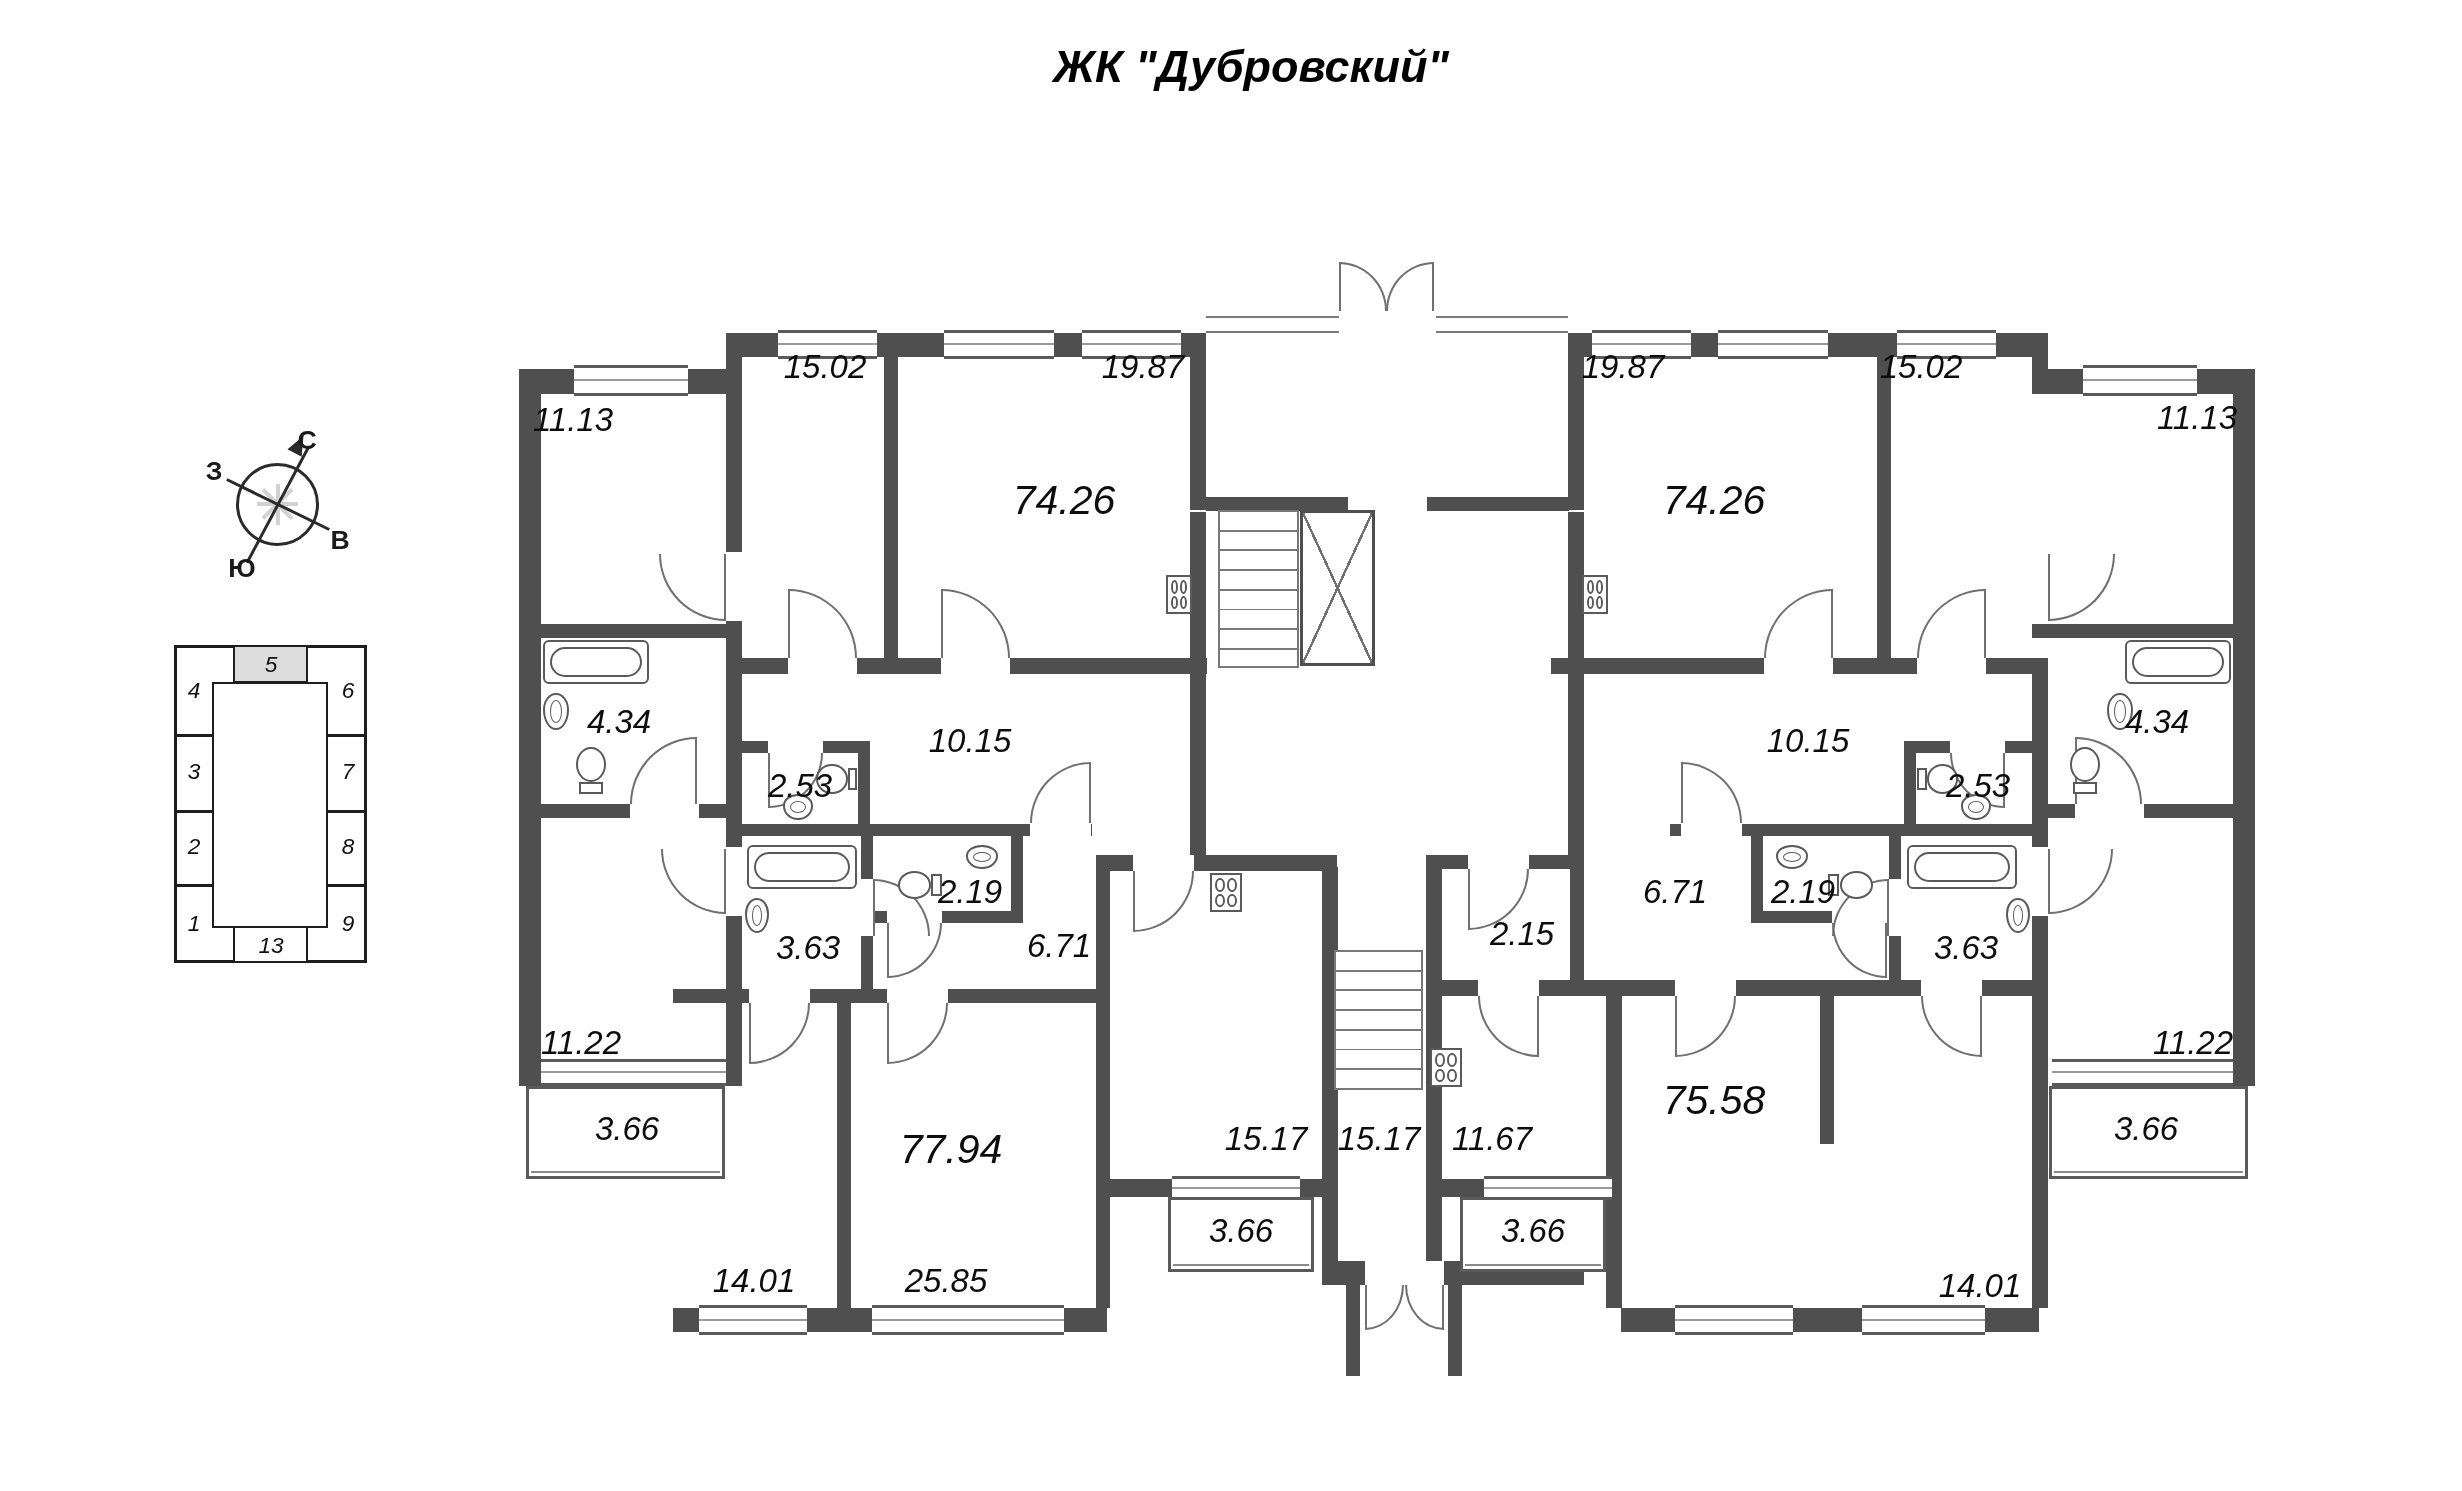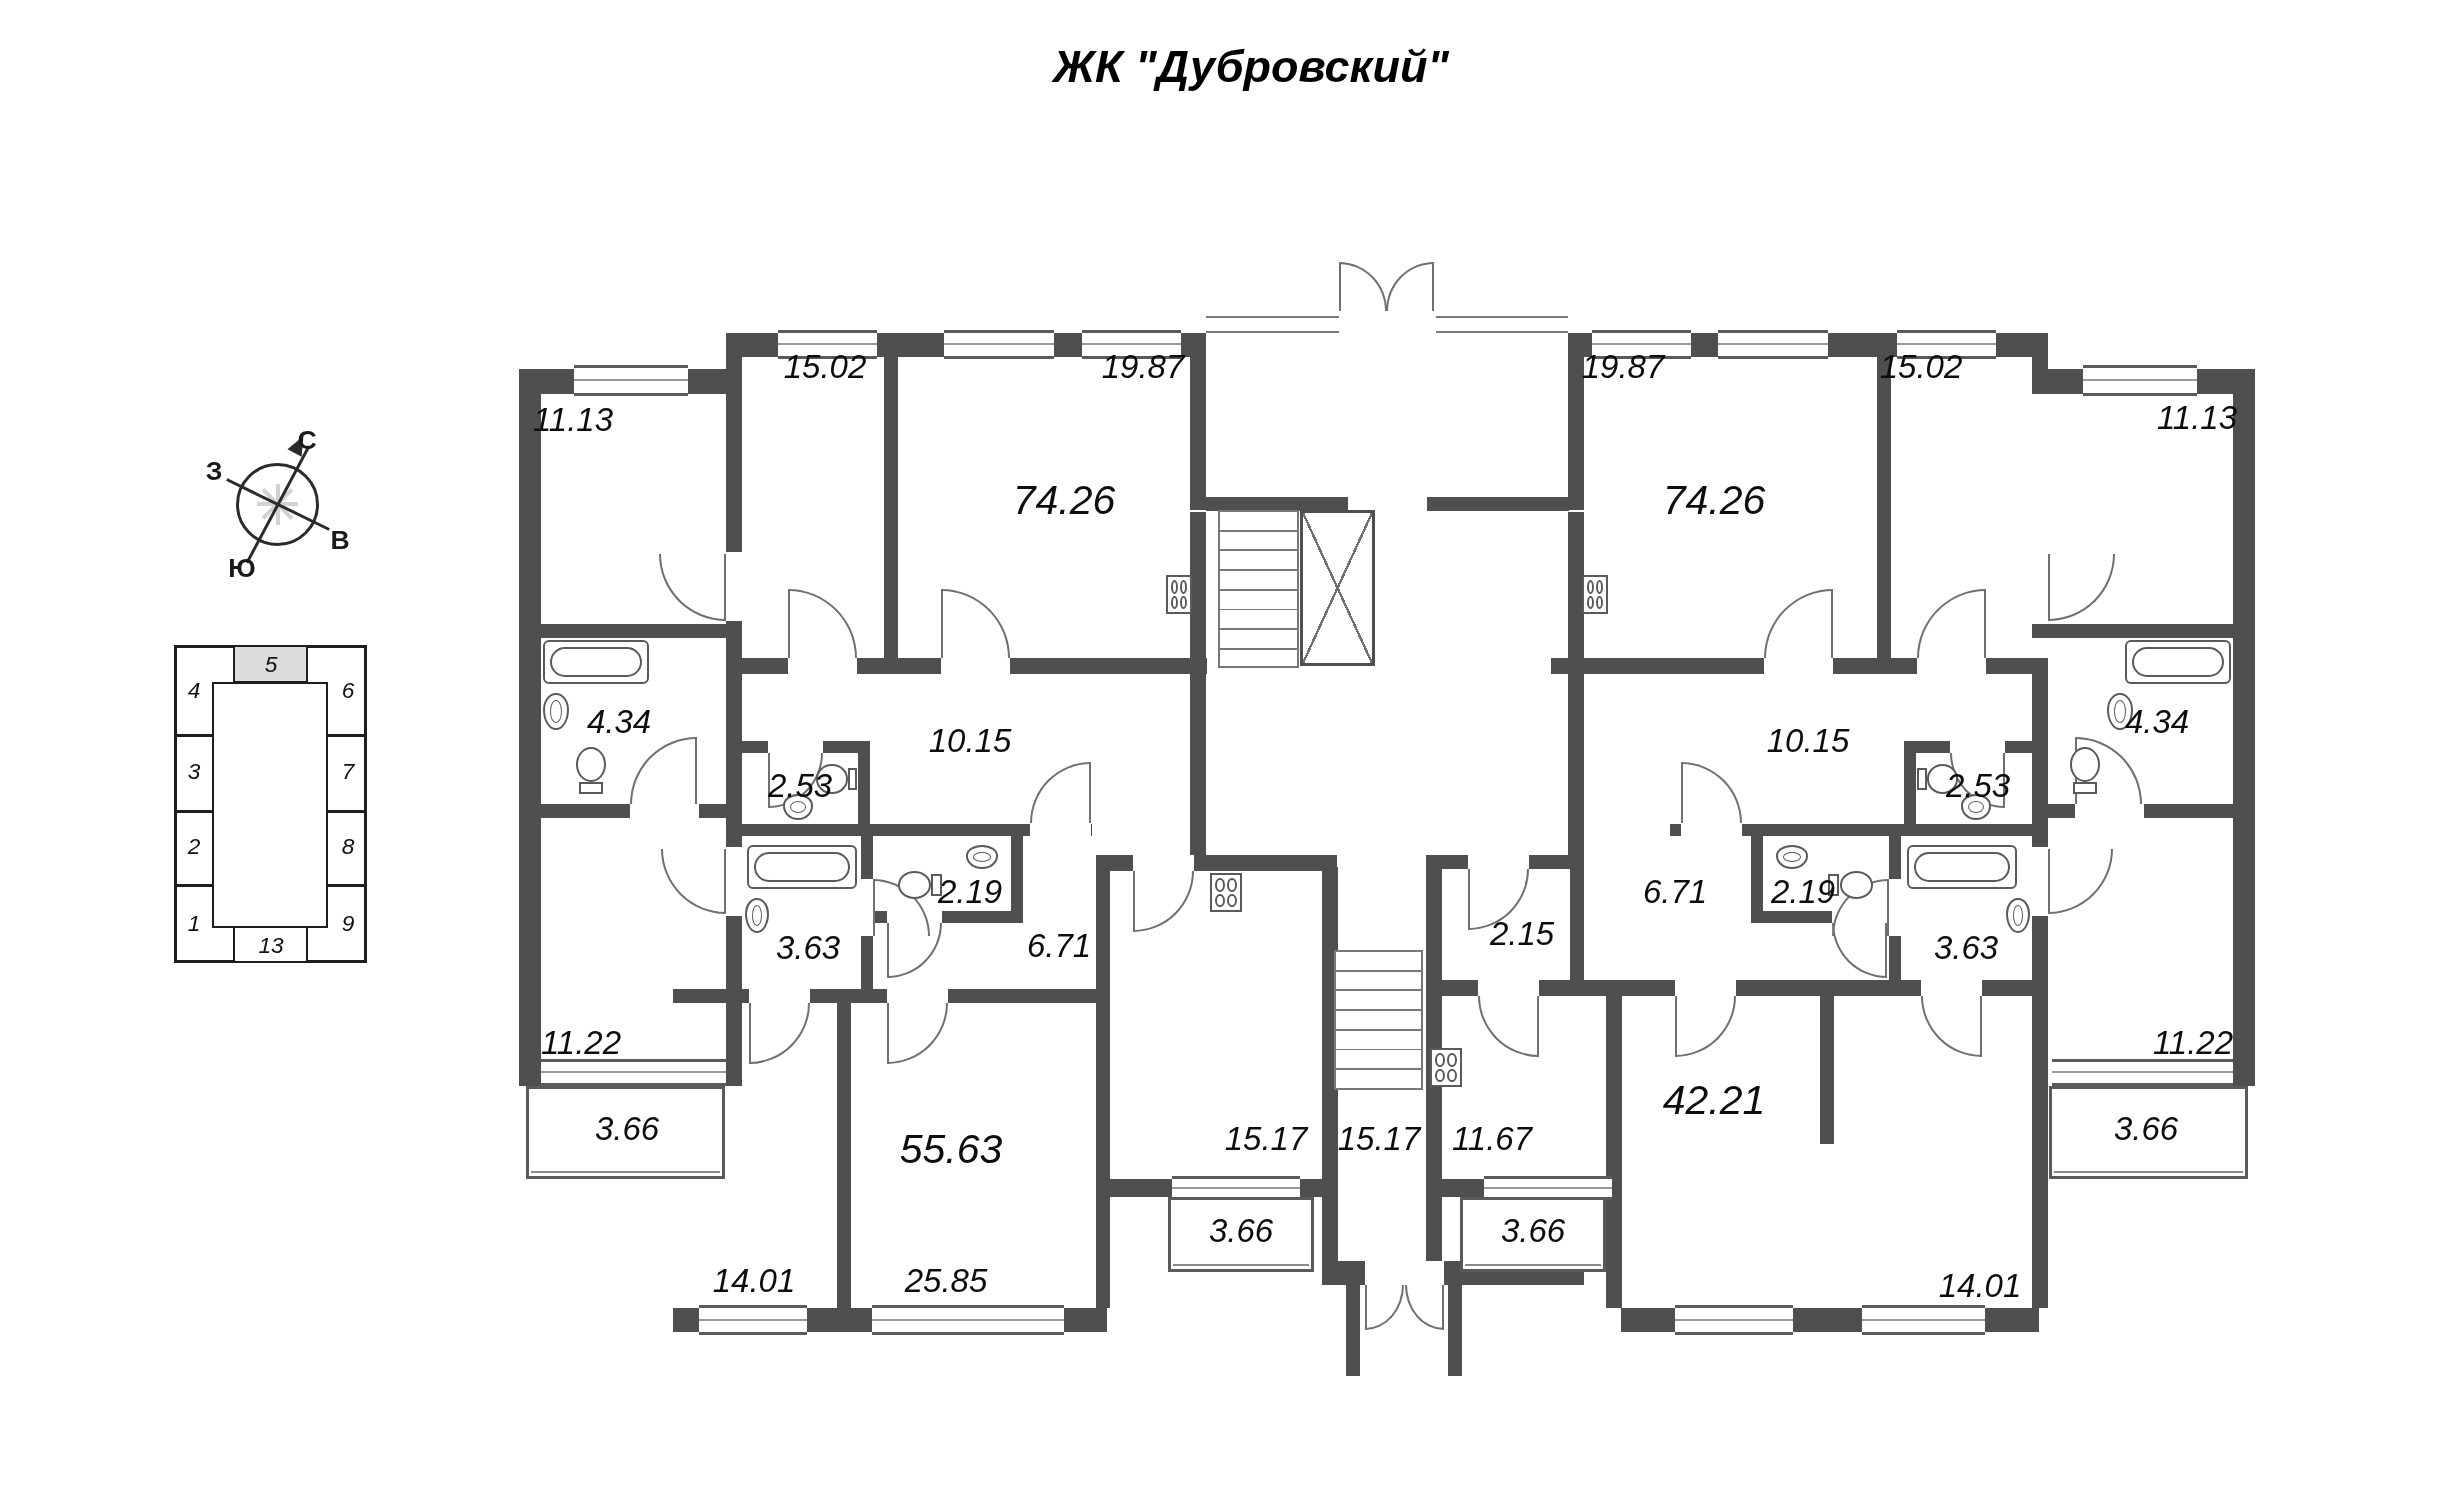--- a/index.html
+++ b/index.html
@@ -319,38 +319,38 @@
   <div class="lbl" style="left:970px;top:741px">10.15</div>
   <div class="lbl" style="left:619px;top:722px">4.34</div>
   <div class="lbl" style="left:800px;top:786px">2.53</div>
   <div class="lbl" style="left:970px;top:892px">2.19</div>
   <div class="lbl" style="left:808px;top:948px">3.63</div>
   <div class="lbl" style="left:1059px;top:946px">6.71</div>
   <div class="lbl" style="left:581px;top:1043px">11.22</div>
   <div class="lbl" style="left:627px;top:1129px">3.66</div>
   <div class="lbl" style="left:754px;top:1281px">14.01</div>
   <div class="lbl" style="left:946px;top:1281px">25.85</div>
-  <div class="lbl big" style="left:951px;top:1149px">55.63</div>
+  <div class="lbl big" style="left:951px;top:1149px">77.94</div>
   <div class="lbl" style="left:1266px;top:1139px">15.17</div>
   <div class="lbl" style="left:1241px;top:1231px">3.66</div>
 
   <div class="lbl" style="left:1379px;top:1139px">15.17</div>
 
   <div class="lbl" style="left:1623px;top:367px">19.87</div>
   <div class="lbl big" style="left:1714px;top:500px">74.26</div>
   <div class="lbl" style="left:1921px;top:367px">15.02</div>
   <div class="lbl" style="left:2197px;top:418px">11.13</div>
   <div class="lbl" style="left:1808px;top:741px">10.15</div>
   <div class="lbl" style="left:1978px;top:786px">2.53</div>
   <div class="lbl" style="left:2157px;top:722px">4.34</div>
   <div class="lbl" style="left:1803px;top:892px">2.19</div>
   <div class="lbl" style="left:1966px;top:948px">3.63</div>
   <div class="lbl" style="left:1675px;top:892px">6.71</div>
   <div class="lbl" style="left:1522px;top:934px">2.15</div>
   <div class="lbl" style="left:2193px;top:1043px">11.22</div>
   <div class="lbl" style="left:1533px;top:1231px">3.66</div>
   <div class="lbl" style="left:1492px;top:1139px">11.67</div>
-  <div class="lbl big" style="left:1714px;top:1100px">42.21</div>
+  <div class="lbl big" style="left:1714px;top:1100px">75.58</div>
   <div class="lbl" style="left:1980px;top:1286px">14.01</div>
   <div class="lbl" style="left:2146px;top:1129px">3.66</div>
 
 </div>
 
 
 </body></html>

